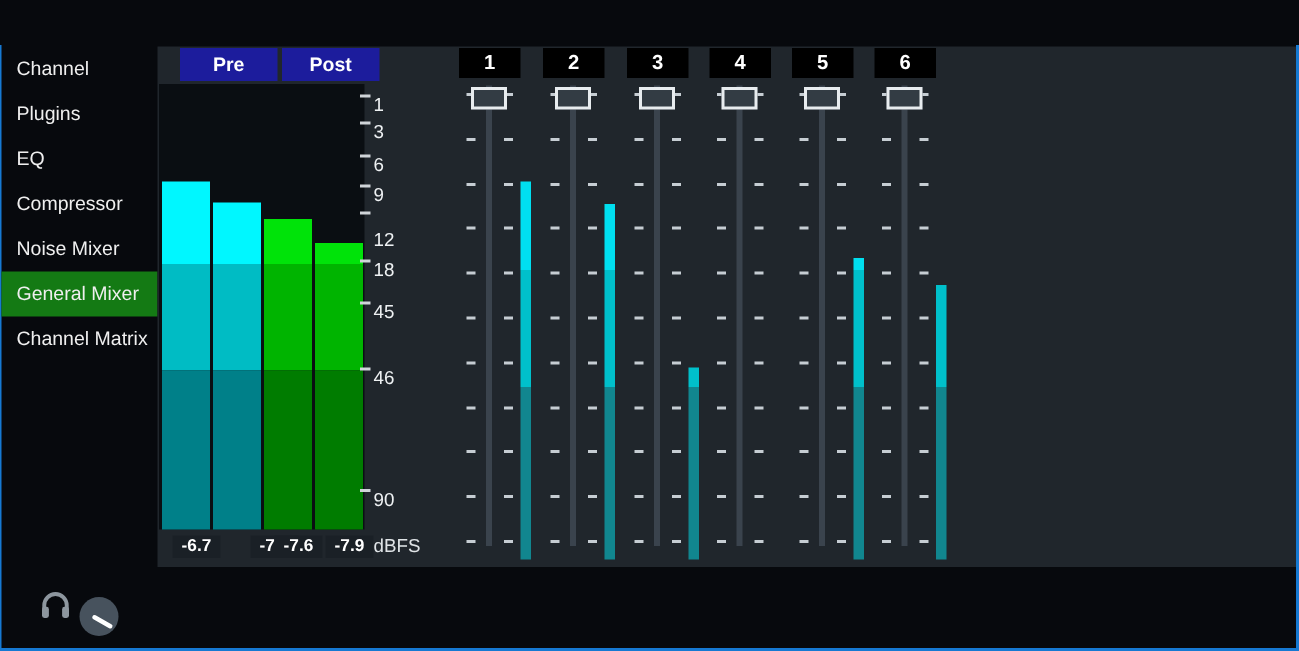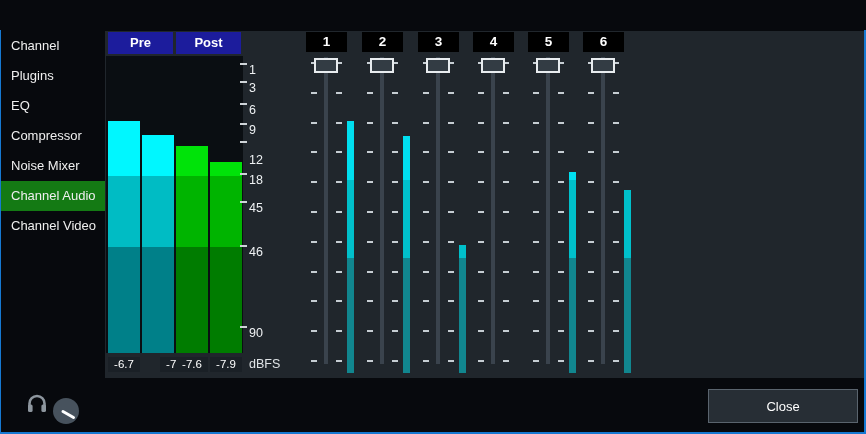--- a/index.html
+++ b/index.html
@@ -27,25 +27,25 @@
   #edge-right{right:0;top:30px;width:2px;height:404px;}
   #edge-bottom{left:0;bottom:0;width:866px;height:2px;}
   
   .side-item{position:absolute;left:1px;width:104px;height:30px;line-height:30px;
     padding-left:10px;box-sizing:border-box;color:#efefef;font-size:13px;cursor:default;}
   .side-item.selected{background:#147a14;}
   
   #panel{position:absolute;left:105px;top:31px;width:759px;height:347px;background:#20262c;}
   #meter-backdrop{position:absolute;left:106px;top:56px;width:137px;height:297px;background:#0a0e12;}
   .grp-label{position:absolute;top:32px;height:22px;width:65px;background:#1c1c9c;
-    color:#fff;font-size:13px;font-weight:bold;text-align:center;line-height:22px;}
+    color:#fff;font-size:13px;font-weight:bold;text-align:center;line-height:22px;margin-left:12px;}
   #pre-label{left:108px;} #post-label{left:176px;}
   .seg{position:absolute;}
   .val-box{position:absolute;top:357px;height:15px;width:32px;background:#1a2026;
-    color:#fff;font-size:11.5px;font-weight:normal;text-align:center;line-height:15px;}
+    color:#fff;font-size:11.5px;font-weight:bold;text-align:center;line-height:15px;margin-left:7px;}
   #dbfs-label{position:absolute;left:249px;top:357px;color:#dfe3e6;font-size:12.5px;}
   .scale-tick{position:absolute;left:240px;width:7px;height:2px;background:#cfd4d8;}
   .scale-num{position:absolute;left:249px;height:16px;line-height:16px;color:#eef1f3;font-size:12.5px;}
   
   .ch-header{position:absolute;top:32px;width:41px;height:20px;background:#000;
     color:#fff;font-size:13.5px;font-weight:bold;text-align:center;line-height:20px;}
   .ch-track{position:absolute;top:57px;width:4px;height:307px;background:#3a434d;}
   .ch-handle{position:absolute;top:58px;width:24px;height:15px;box-sizing:border-box;
     background:#333c44;border:2px solid #e8ecef;cursor:pointer;}
   .ch-dash{position:absolute;width:6px;height:2px;background:#c6cdd3;}
@@ -66,22 +66,22 @@
   <div id="edge-left" class="edge" style="background: rgb(22, 121, 210);"></div>
   <div id="edge-right" class="edge" style="background: rgb(22, 121, 210);"></div>
   <div id="edge-bottom" class="edge" style="background: rgb(22, 121, 210);"></div>
 
   <div id="sidebar">
       <div class="side-item" style="top: 31px;">Channel</div>
       <div class="side-item" style="top: 61px;">Plugins</div>
       <div class="side-item" style="top: 91px;">EQ</div>
       <div class="side-item" style="top: 121px;">Compressor</div>
       <div class="side-item" style="top: 151px;">Noise Mixer</div>
-      <div class="side-item selected" style="top: 181px; background: rgb(20, 122, 20);">Channel Audio</div>
-      <div class="side-item" style="top: 211px;">Channel Video</div>
+      <div class="side-item selected" style="top: 181px; background: rgb(20, 122, 20);">General Mixer</div>
+      <div class="side-item" style="top: 211px;">Channel Matrix</div>
     </div>
 
   <div id="panel"></div>
   <div id="meter-backdrop"></div>
   <div id="pre-label" class="grp-label" style="background: rgb(28, 28, 156);">Pre</div>
   <div id="post-label" class="grp-label" style="background: rgb(28, 28, 156);">Post</div>
 
   <div id="meters-layer">
       <div class="seg" style="left: 108px; top: 121px; width: 32px; height: 55px; background: rgb(0, 247, 255);"></div>
       <div class="seg" style="left: 108px; top: 176px; width: 32px; height: 71px; background: rgb(0, 188, 196);"></div>
@@ -295,15 +295,14 @@
       <path d="M3.5 12 v-2.5 a7.5 7.5 0 0 1 15 0 V12" stroke="#8d969e" stroke-width="2.6" fill="none"></path>
       <rect x="2" y="10.5" width="4.6" height="7.5" rx="1.6" fill="#8d969e"></rect>
       <rect x="15.4" y="10.5" width="4.6" height="7.5" rx="1.6" fill="#8d969e"></rect>
     </svg>
   </div>
   <div id="knob">
     <svg width="26" height="26" viewBox="0 0 26 26">
       <line x1="10" y1="13.5" x2="20.5" y2="19.5" stroke="#fff" stroke-width="3" stroke-linecap="round"></line>
     </svg>
   </div>
-  <div id="close-button">Close</div>
 
 </div>
 
 </body></html>

